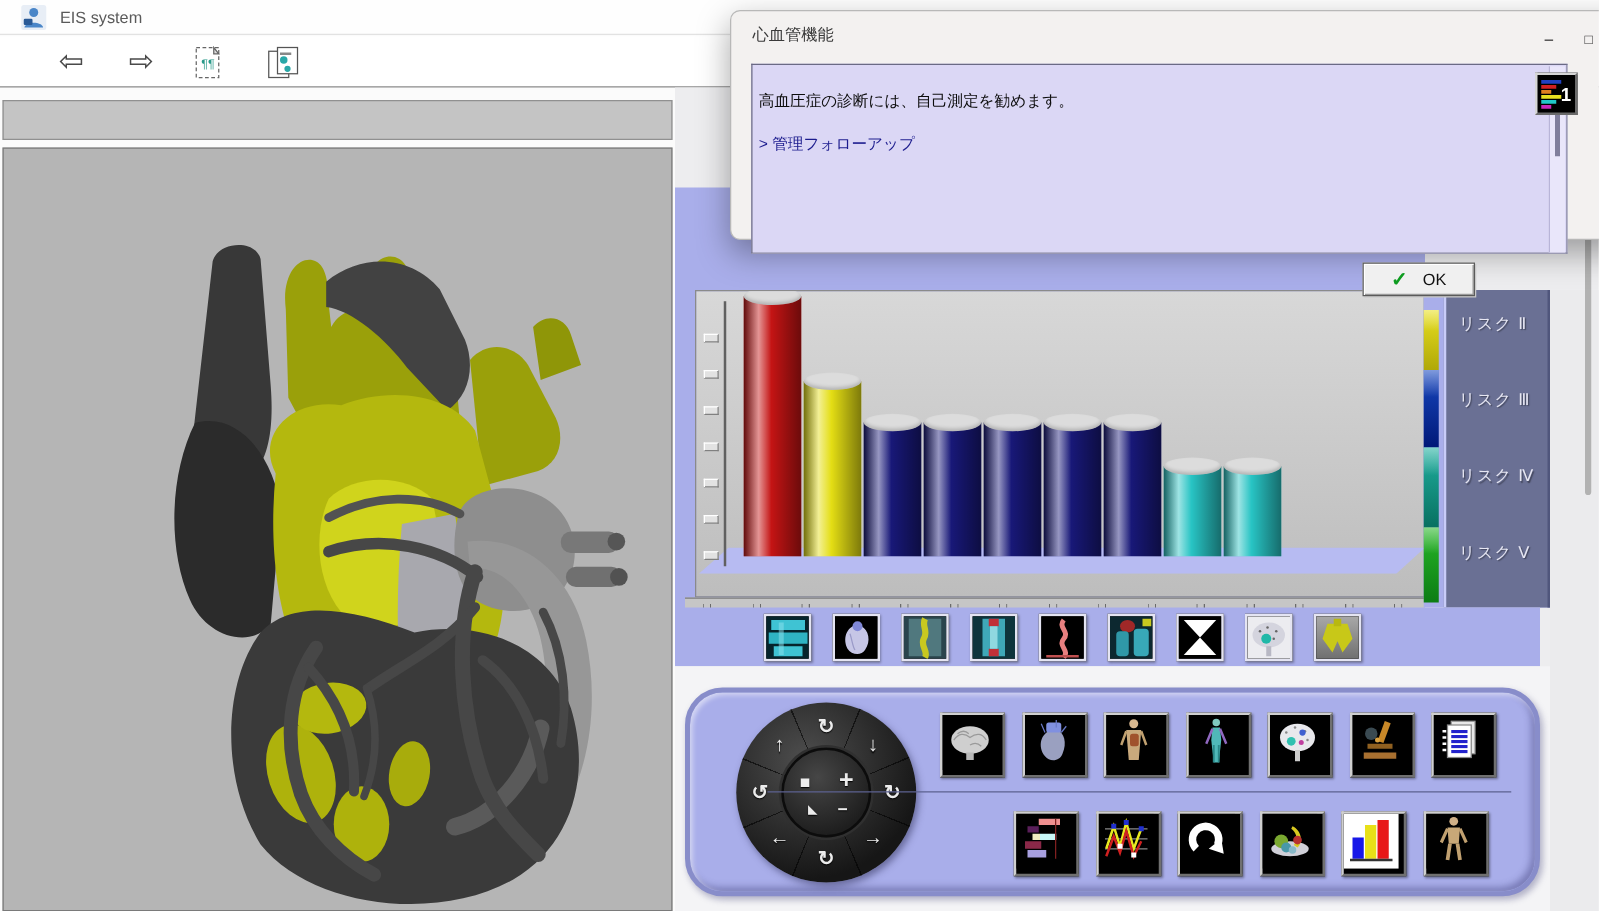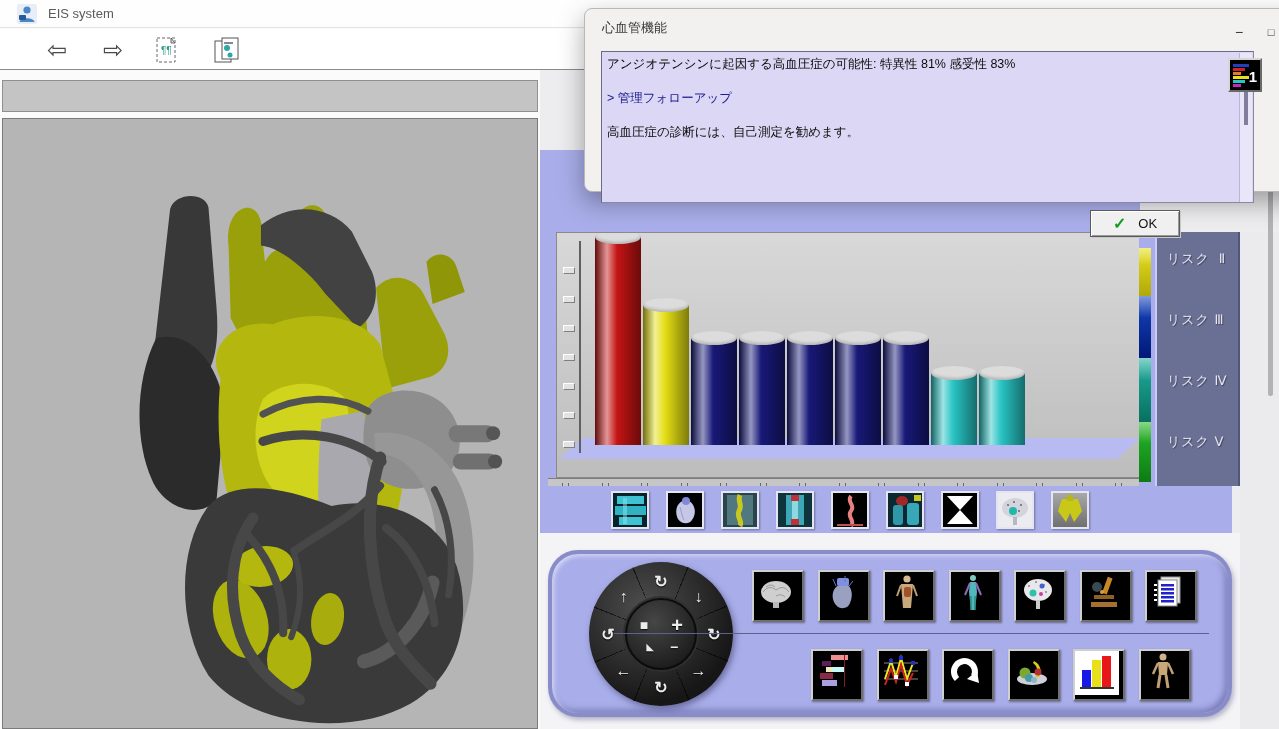--- a/index.html
+++ b/index.html
@@ -222,21 +222,21 @@
     </div>
 
   <div id="legend-region">
     <div id="legend-strip">
         <div class="seg" style="height: 48px; background: linear-gradient(rgba(255, 255, 255, 0.45), rgba(255, 255, 255, 0) 35%), linear-gradient(rgb(232, 224, 32), rgb(176, 168, 8));"></div>
         <div class="seg" style="height: 62px; background: linear-gradient(rgba(255, 255, 255, 0.45), rgba(255, 255, 255, 0) 35%), linear-gradient(rgb(24, 72, 192), rgb(0, 24, 120));"></div>
         <div class="seg" style="height: 64px; background: linear-gradient(rgba(255, 255, 255, 0.45), rgba(255, 255, 255, 0) 35%), linear-gradient(rgb(32, 176, 160), rgb(8, 112, 96));"></div>
         <div class="seg" style="height: 60px; background: linear-gradient(rgba(255, 255, 255, 0.45), rgba(255, 255, 255, 0) 35%), linear-gradient(rgb(40, 184, 40), rgb(12, 124, 20));"></div>
       </div>
     <div id="legend-panel">
-        <div class="legend-row" style="top: 18px; font-family: Liberation Mono, monospace;">リスク Ⅱ</div>
+        <div class="legend-row" style="top: 18px;">リスク Ⅱ</div>
         <div class="legend-row" style="top: 79px;">リスク Ⅲ</div>
         <div class="legend-row" style="top: 140px;">リスク Ⅳ</div>
         <div class="legend-row" style="top: 201px;">リスク Ⅴ</div>
       </div>
   </div>
   <div id="right-pane"></div>
   <div id="right-scroll"></div>
 
   <div id="thumb-strip">
       <div class="thumb" style="left: 71px;">
@@ -489,23 +489,22 @@
         </div>
       </div>
   </div>
 
   <div id="dialog">
     <span id="dialog-title">心血管機能</span>
     <span class="dlg-ctl" id="dlg-min" style="left:640px;">−</span>
     <span class="dlg-ctl" id="dlg-max" style="left:672px;">□</span>
     <span class="dlg-ctl" id="dlg-close" style="left:692px; font-size:16px;">×</span>
     <div id="dlg-text">
-      <div>アンジオテンシンに起因する高血圧症の可能性: 特異性 81% 感受性 83%</div>
+      <div id="final-line">高血圧症の診断には、自己測定を勧めます。</div>
       <div id="followup">&gt; 管理フォローアップ</div>
-      <div id="final-line">高血圧症の診断には、自己測定を勧めます。</div>
       <div id="dlg-scroll">
           <div id="dlg-thumb"></div>
         </div>
     </div>
     <div id="ok-btn">
       <span id="ok-check">✓</span>
       <span>OK</span>
     </div>
   </div>
 

